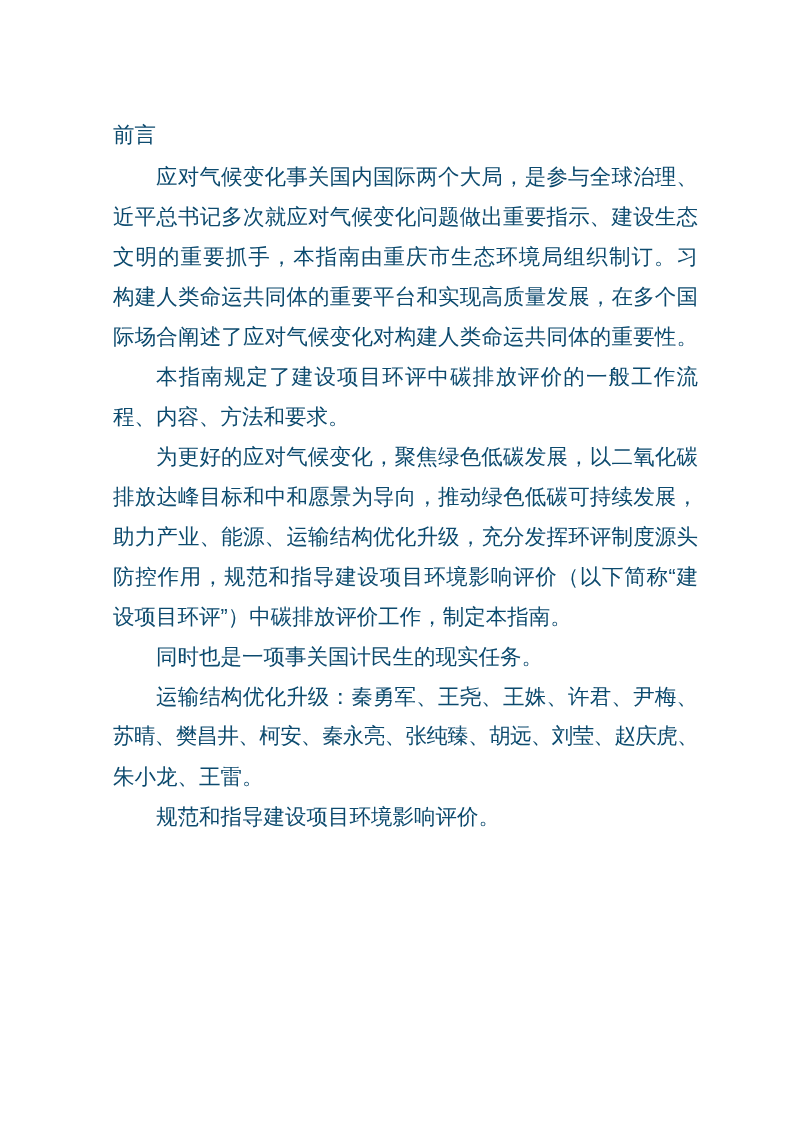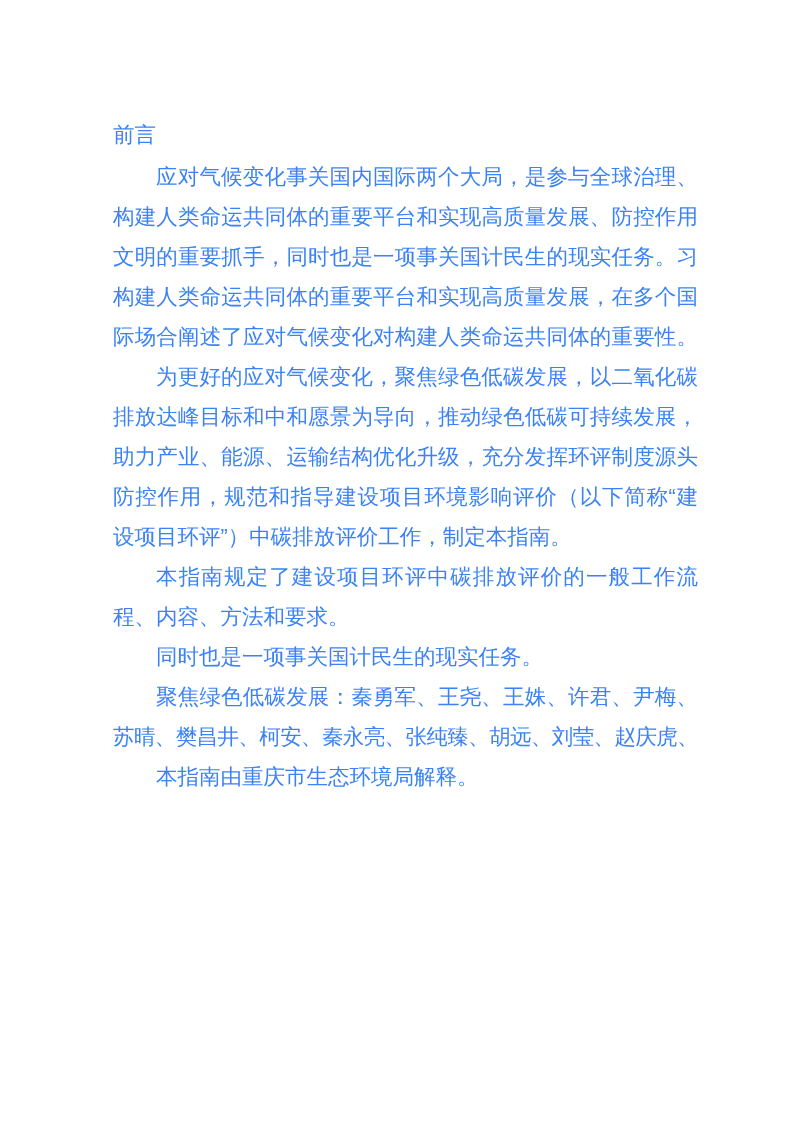--- a/index.html
+++ b/index.html
@@ -16,21 +16,21 @@
     height: 1122px;
     background: #ffffff;
   }
   .text-block {
     position: absolute;
     left: 113px;
     top: 115px;
     width: 585px;
     font-size: 21.5px;
     line-height: 40px;
-    color: #3b82f6;
+    color: #0c4a6e;
     letter-spacing: 0;
   }
   .heading {
     margin: 0 0 2px 0;
     font-size: 21.5px;
     font-weight: normal;
     line-height: 40px;
     text-align: left;
   }
   .para { margin: 0; }
@@ -40,59 +40,60 @@
   }
   
   .jl {
     white-space: normal;
     text-align: justify;
     text-align-last: justify;
   }
   
   .ind { text-indent: 43px; }
   
-  .tight { letter-spacing: -0.7px; }
+  .tight { letter-spacing: -0.7px; font-family: Liberation Mono, monospace; }
 </style>
 </head>
 <body>
 
 <div class="page">
   <div class="text-block">
 
     <h1 class="heading">前言</h1>
 
     <div class="para">
       <div class="line ind jl">应对气候变化事关国内国际两个大局，是参与全球治理、</div>
-      <div class="line jl">构建人类命运共同体的重要平台和实现高质量发展、防控作用</div>
-      <div class="line jl">文明的重要抓手，同时也是一项事关国计民生的现实任务。习</div>
+      <div class="line jl">近平总书记多次就应对气候变化问题做出重要指示、建设生态</div>
+      <div class="line jl">文明的重要抓手，本指南由重庆市生态环境局组织制订。习</div>
       <div class="line jl">构建人类命运共同体的重要平台和实现高质量发展，在多个国</div>
       <div class="line jl">际场合阐述了应对气候变化对构建人类命运共同体的重要性。</div>
+    </div>
+
+    <div class="para">
+      <div class="line ind jl">本指南规定了建设项目环评中碳排放评价的一般工作流</div>
+      <div class="line">程、内容、方法和要求。</div>
     </div>
 
     <div class="para">
       <div class="line ind jl">为更好的应对气候变化，聚焦绿色低碳发展，以二氧化碳</div>
       <div class="line jl">排放达峰目标和中和愿景为导向，推动绿色低碳可持续发展，</div>
       <div class="line jl">助力产业、能源、运输结构优化升级，充分发挥环评制度源头</div>
       <div class="line jl">防控作用，规范和指导建设项目环境影响评价（以下简称“建</div>
       <div class="line">设项目环评”）中碳排放评价工作，制定本指南。</div>
     </div>
 
     <div class="para">
-      <div class="line ind jl">本指南规定了建设项目环评中碳排放评价的一般工作流</div>
-      <div class="line">程、内容、方法和要求。</div>
-    </div>
-
-    <div class="para">
       <div class="line ind">同时也是一项事关国计民生的现实任务。</div>
     </div>
 
 
     <div class="para">
-      <div class="line ind jl">聚焦绿色低碳发展：秦勇军、王尧、王姝、许君、尹梅、</div>
+      <div class="line ind jl">运输结构优化升级：秦勇军、王尧、王姝、许君、尹梅、</div>
       <div class="line jl tight">苏晴、樊昌井、柯安、秦永亮、张纯臻、胡远、刘莹、赵庆虎、</div>
+      <div class="line">朱小龙、王雷。</div>
     </div>
 
     <div class="para">
-      <div class="line ind">本指南由重庆市生态环境局解释。</div>
+      <div class="line ind">规范和指导建设项目环境影响评价。</div>
     </div>
 
   </div>
 </div>
 
 </body></html>

